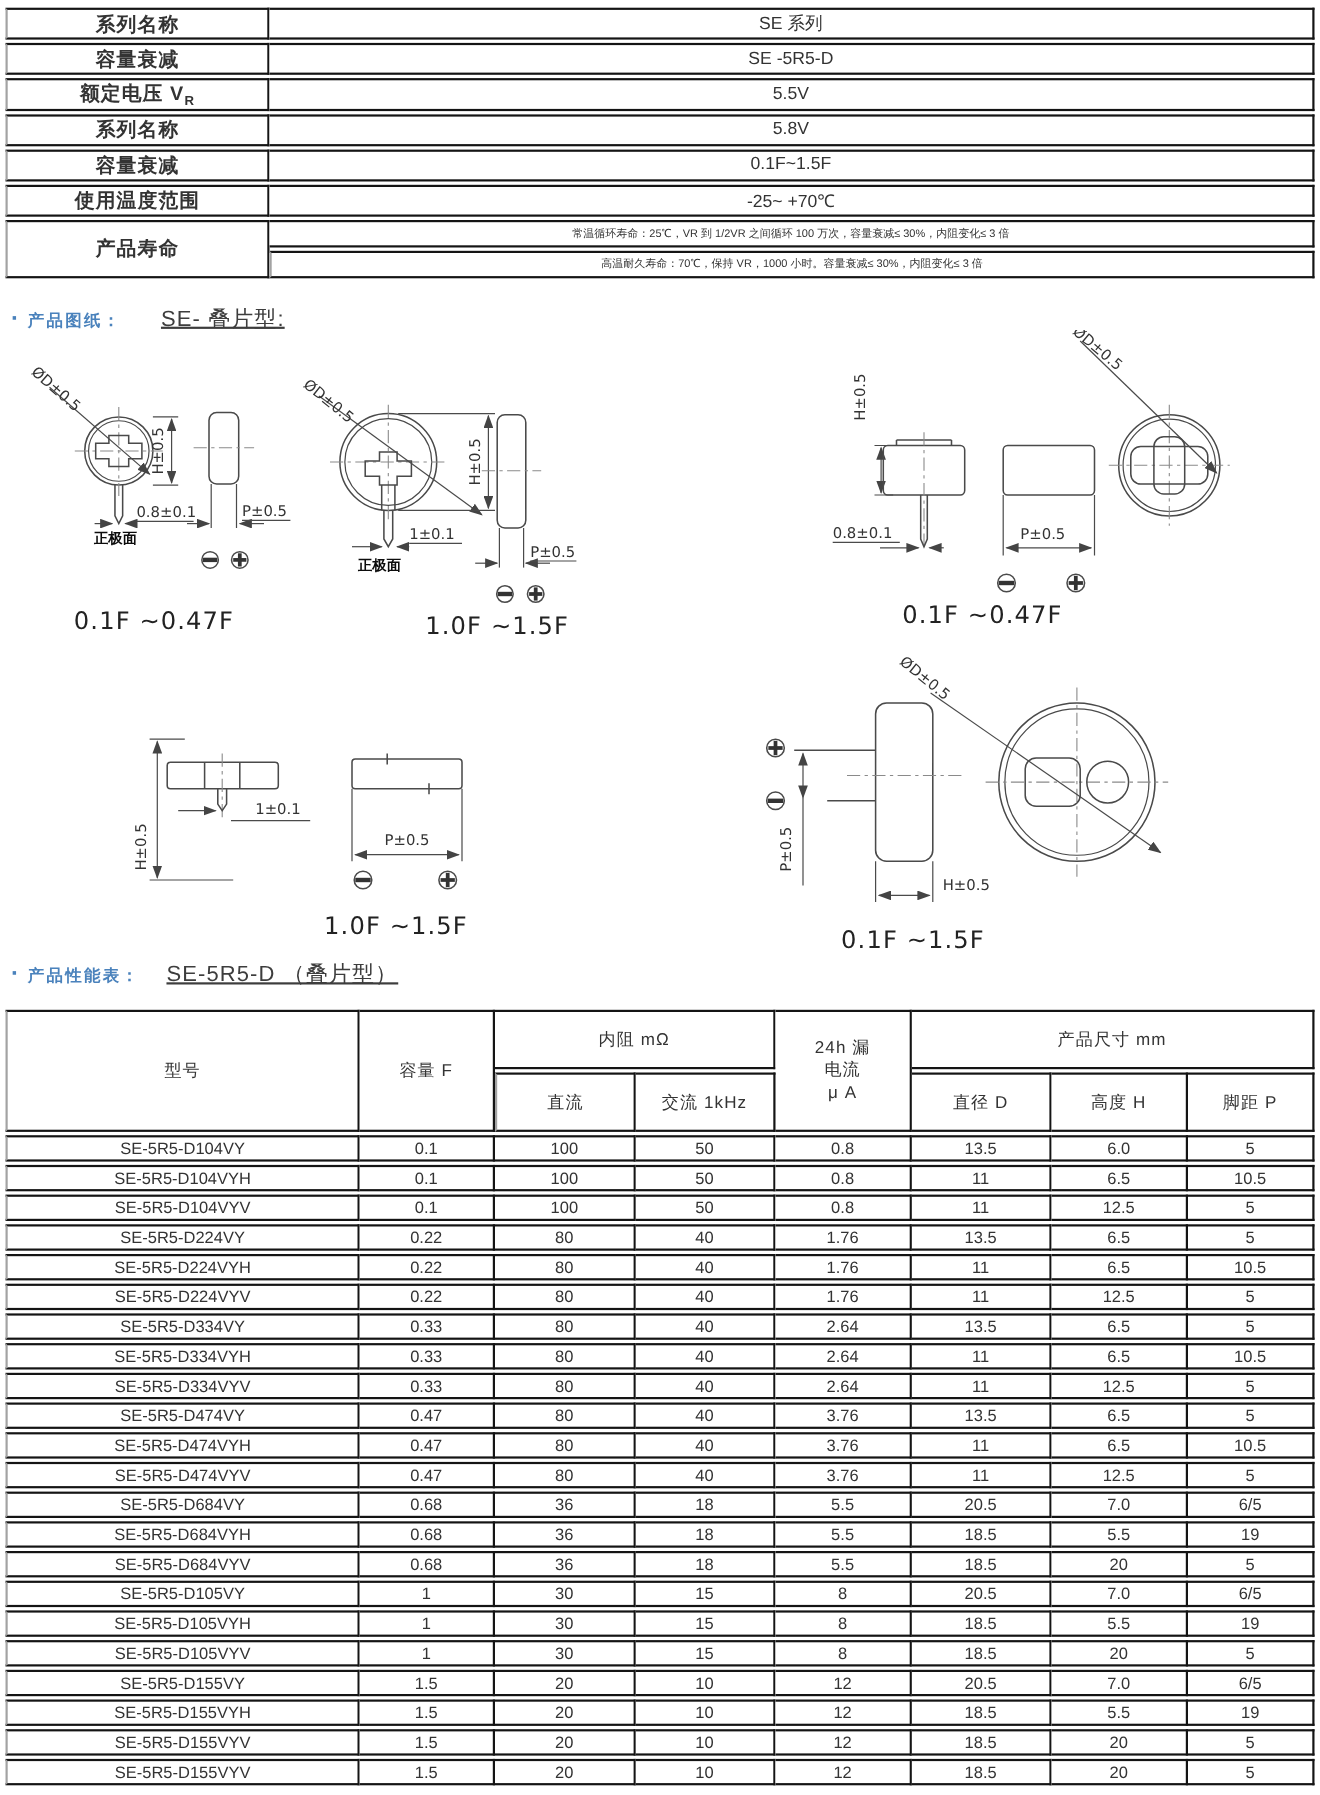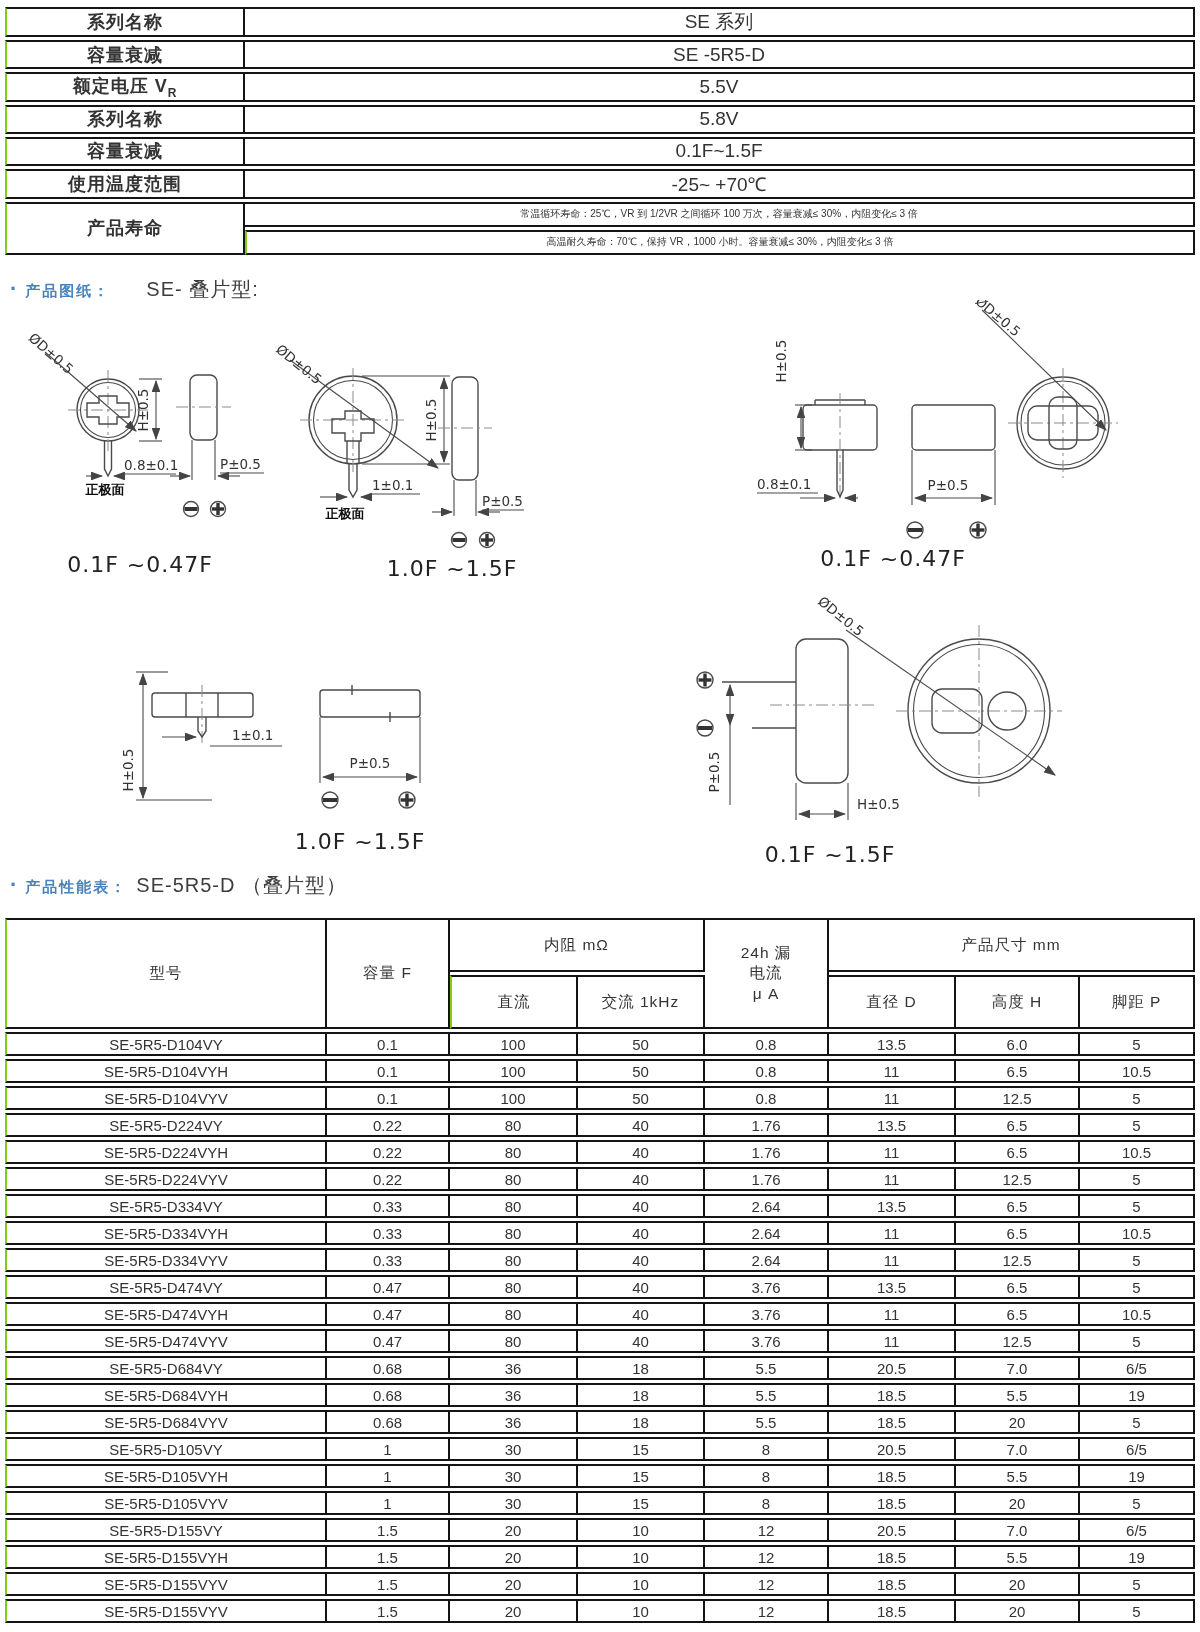--- a/index.html
+++ b/index.html
@@ -6,38 +6,38 @@
   body{width:1200px;height:1632px;font-family:"Liberation Sans",sans-serif;}
   .page{position:relative;width:1200px;height:1632px;background:#fff;overflow:hidden;}
 
   
   table.boxed{border-collapse:separate;border-spacing:0 3px;table-layout:fixed;}
   table.boxed th, table.boxed td{
     border:2px solid #141414;border-left:0;
     text-align:center;vertical-align:middle;
     color:#333;background:#fff;padding:0 4px;overflow:hidden;
   }
-  table.boxed tr > :first-child{border-left:2px solid #84cc16;}
+  table.boxed tr > :first-child{border-left:2px solid #a3a3a3;}
 
   
   .spec{position:absolute;left:5px;top:4px;width:1190px;}
   .spec th{font-size:18px;font-weight:600;color:#2b2b2b;height:25px;letter-spacing:1px;}
-  .spec td{font-size:19px;height:25px;}
+  .spec td{font-size:16px;height:25px;}
   .spec td.life{font-size:10px;height:21px;}
   .spec sub{font-size:12px;}
 
   
   .heading{position:absolute;display:flex;align-items:baseline;white-space:nowrap;}
   .heading .bullet{color:#4a82bc;font-weight:bold;font-size:22px;margin-right:8px;}
   .heading .t{color:#4a82bc;font-weight:bold;font-size:15px;letter-spacing:2px;}
-  .heading .s{color:#3d3d3d;font-size:20px;letter-spacing:1px;}
+  .heading .s{color:#3d3d3d;font-size:20px;letter-spacing:1px;text-decoration:underline;}
   .draw-heading{left:10px;top:276px;}
   .draw-heading .s{margin-left:36px;}
   .perf-heading{left:10px;top:872px;}
-  .perf-heading .s{margin-left:9px;text-align:center;}
+  .perf-heading .s{margin-left:24px;text-align:center;}
 
   
   .drawings{position:absolute;left:0;top:300px;}
   .drawings .ln{stroke:#4a4a4a;stroke-width:1.4;fill:none;}
   .drawings .thin{stroke:#4a4a4a;stroke-width:1.1;fill:none;}
   .drawings .cl{stroke:#8a8a8a;stroke-width:1;stroke-dasharray:12 4 3 4;fill:none;}
   .drawings .dim{stroke:#4a4a4a;stroke-width:1.1;fill:none;}
   .drawings text{font-family:"DejaVu Sans",sans-serif;font-size:13.5px;fill:#333;}
   .drawings text.cap{font-size:22px;fill:#222;letter-spacing:1px;}
   .drawings text.pos{font-size:13px;font-weight:bold;fill:#0c0c0c;}

